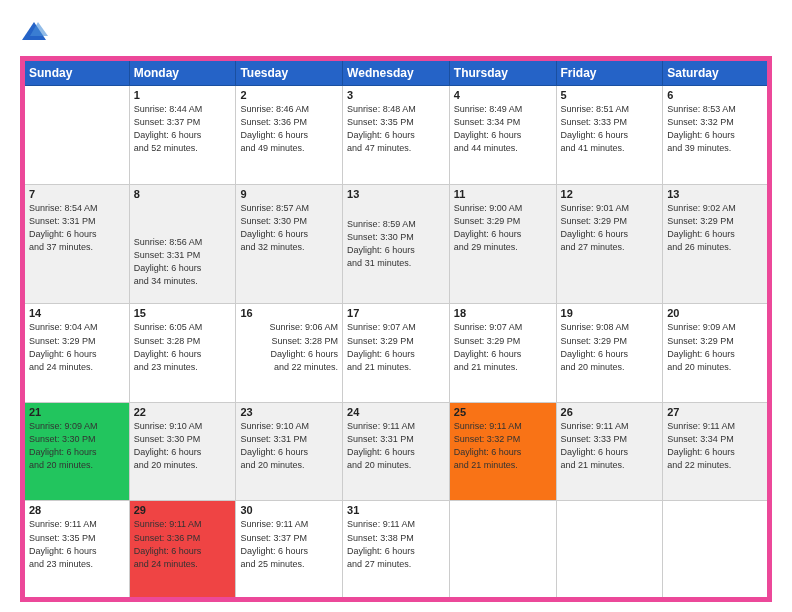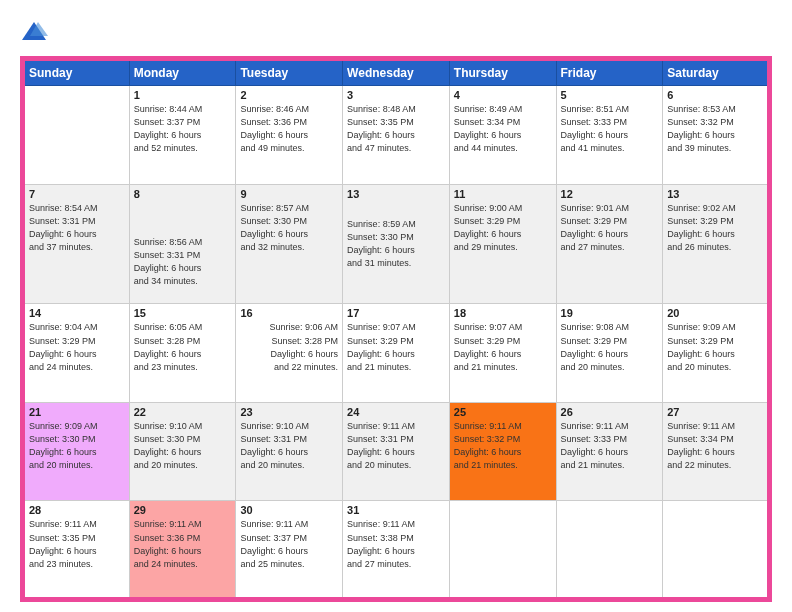--- a/index.html
+++ b/index.html
@@ -271,21 +271,21 @@
           </td>
           <td style="background: rgb(255, 255, 255);">
             <span class="day-number">20</span>
             <div class="day-info" style="white-space: pre-line;">Sunrise: 9:09 AM
 Sunset: 3:29 PM
 Daylight: 6 hours
 and 20 minutes.</div>
           </td>
         </tr>
         <tr>
-          <td style="background: #f0abfc;">
+          <td style="background: #22c55e;">
             <span class="day-number">21</span>
             <div class="day-info" style="white-space: pre-line;">Sunrise: 9:09 AM
 Sunset: 3:30 PM
 Daylight: 6 hours
 and 20 minutes.</div>
           </td>
           <td style="background: rgb(240, 240, 240);">
             <span class="day-number">22</span>
             <div class="day-info" style="white-space: pre-line;">Sunrise: 9:10 AM
 Sunset: 3:30 PM
@@ -329,21 +329,21 @@
           </td>
         </tr>
         <tr>
           <td style="background: rgb(255, 255, 255);">
             <span class="day-number">28</span>
             <div class="day-info" style="white-space: pre-line;">Sunrise: 9:11 AM
 Sunset: 3:35 PM
 Daylight: 6 hours
 and 23 minutes.</div>
           </td>
-          <td style="background: #fca5a5;">
+          <td style="background: #ef4444;">
             <span class="day-number">29</span>
             <div class="day-info" style="white-space: pre-line;">Sunrise: 9:11 AM
 Sunset: 3:36 PM
 Daylight: 6 hours
 and 24 minutes.</div>
           </td>
           <td style="background: rgb(255, 255, 255);">
             <span class="day-number">30</span>
             <div class="day-info" style="white-space: pre-line;">Sunrise: 9:11 AM
 Sunset: 3:37 PM

